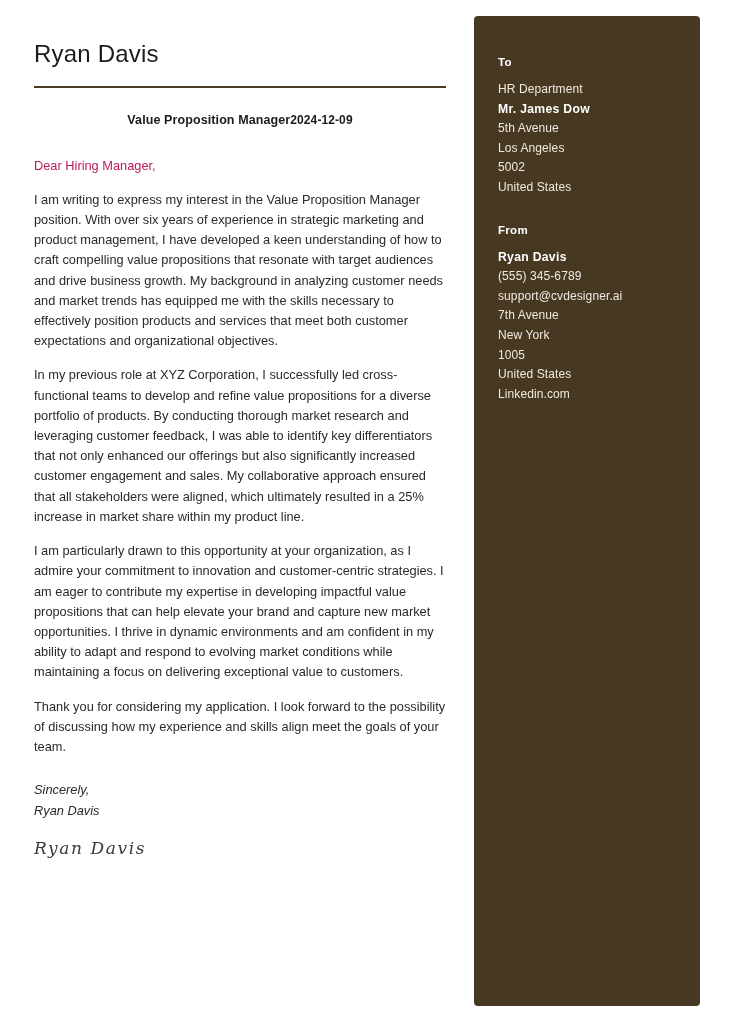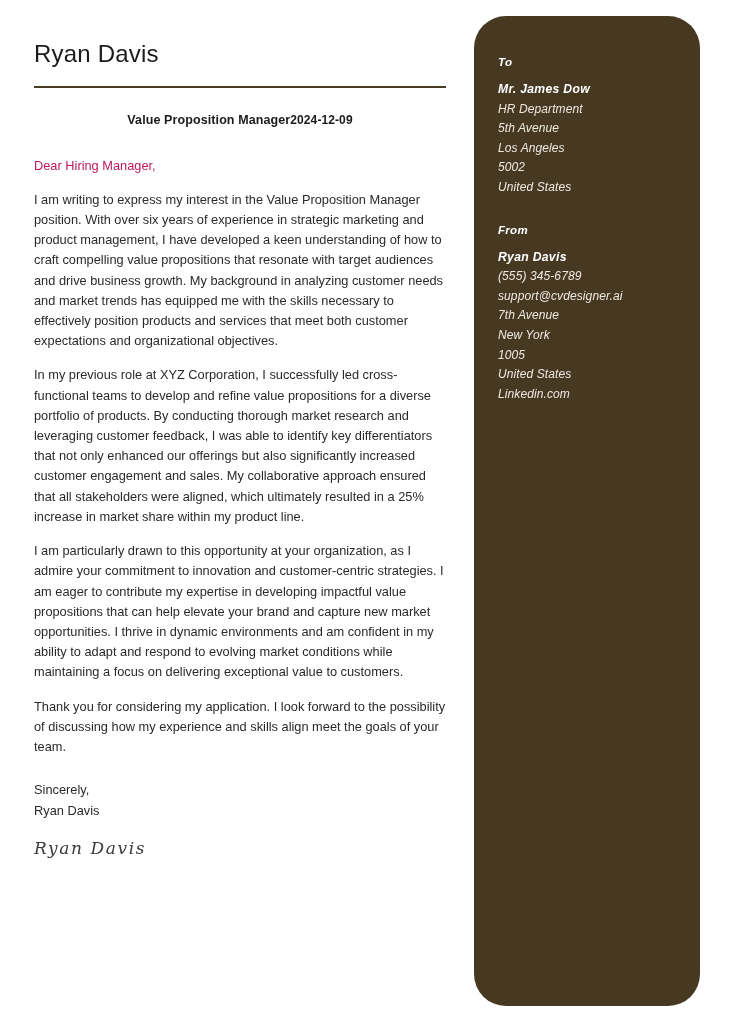--- a/index.html
+++ b/index.html
@@ -70,44 +70,44 @@
     font-size: 12.8px;
     color: #2a2a2a;
     line-height: 1.58;
     text-align: left;
   }
   .closing-block {
     margin-top: 23px;
     font-size: 12.8px;
     color: #2a2a2a;
     line-height: 1.6;
+    font-style: italic;
   }
   .closing-line { display: block; }
   .signature {
     margin-top: 17px;
     font-family: "DejaVu Serif", serif;
     font-style: italic;
     font-size: 17px;
     color: #3a3a3a;
     letter-spacing: 1.6px;
   }
 
   
   .sidebar {
     position: absolute;
     left: 474px;
     top: 16px;
     width: 226px;
     height: 990px;
     background: #473822;
-    border-radius: 32px;
+    border-radius: 4px;
     box-sizing: border-box;
     padding: 40px 0 0 24px;
     color: #f3efe6;
-    font-style: italic;
   }
   .side-section-label {
     font-size: 11.5px;
     font-weight: bold;
     color: #ffffff;
     letter-spacing: 0.3px;
   }
   .side-list {
     margin-top: 12px;
   }
@@ -160,22 +160,22 @@
 
     <div class="signature">Ryan Davis</div>
 
   </div>
 
   <div class="sidebar">
 
     <div class="side-section-label">To</div>
 
     <div class="side-list">
+      <div class="side-line">HR Department</div>
       <div class="side-line strong">Mr. James Dow</div>
-      <div class="side-line">HR Department</div>
       <div class="side-line">5th Avenue</div>
       <div class="side-line">Los Angeles</div>
       <div class="side-line">5002</div>
       <div class="side-line">United States</div>
     </div>
 
     <div class="side-gap"></div>
 
     <div class="side-section-label">From</div>
 

